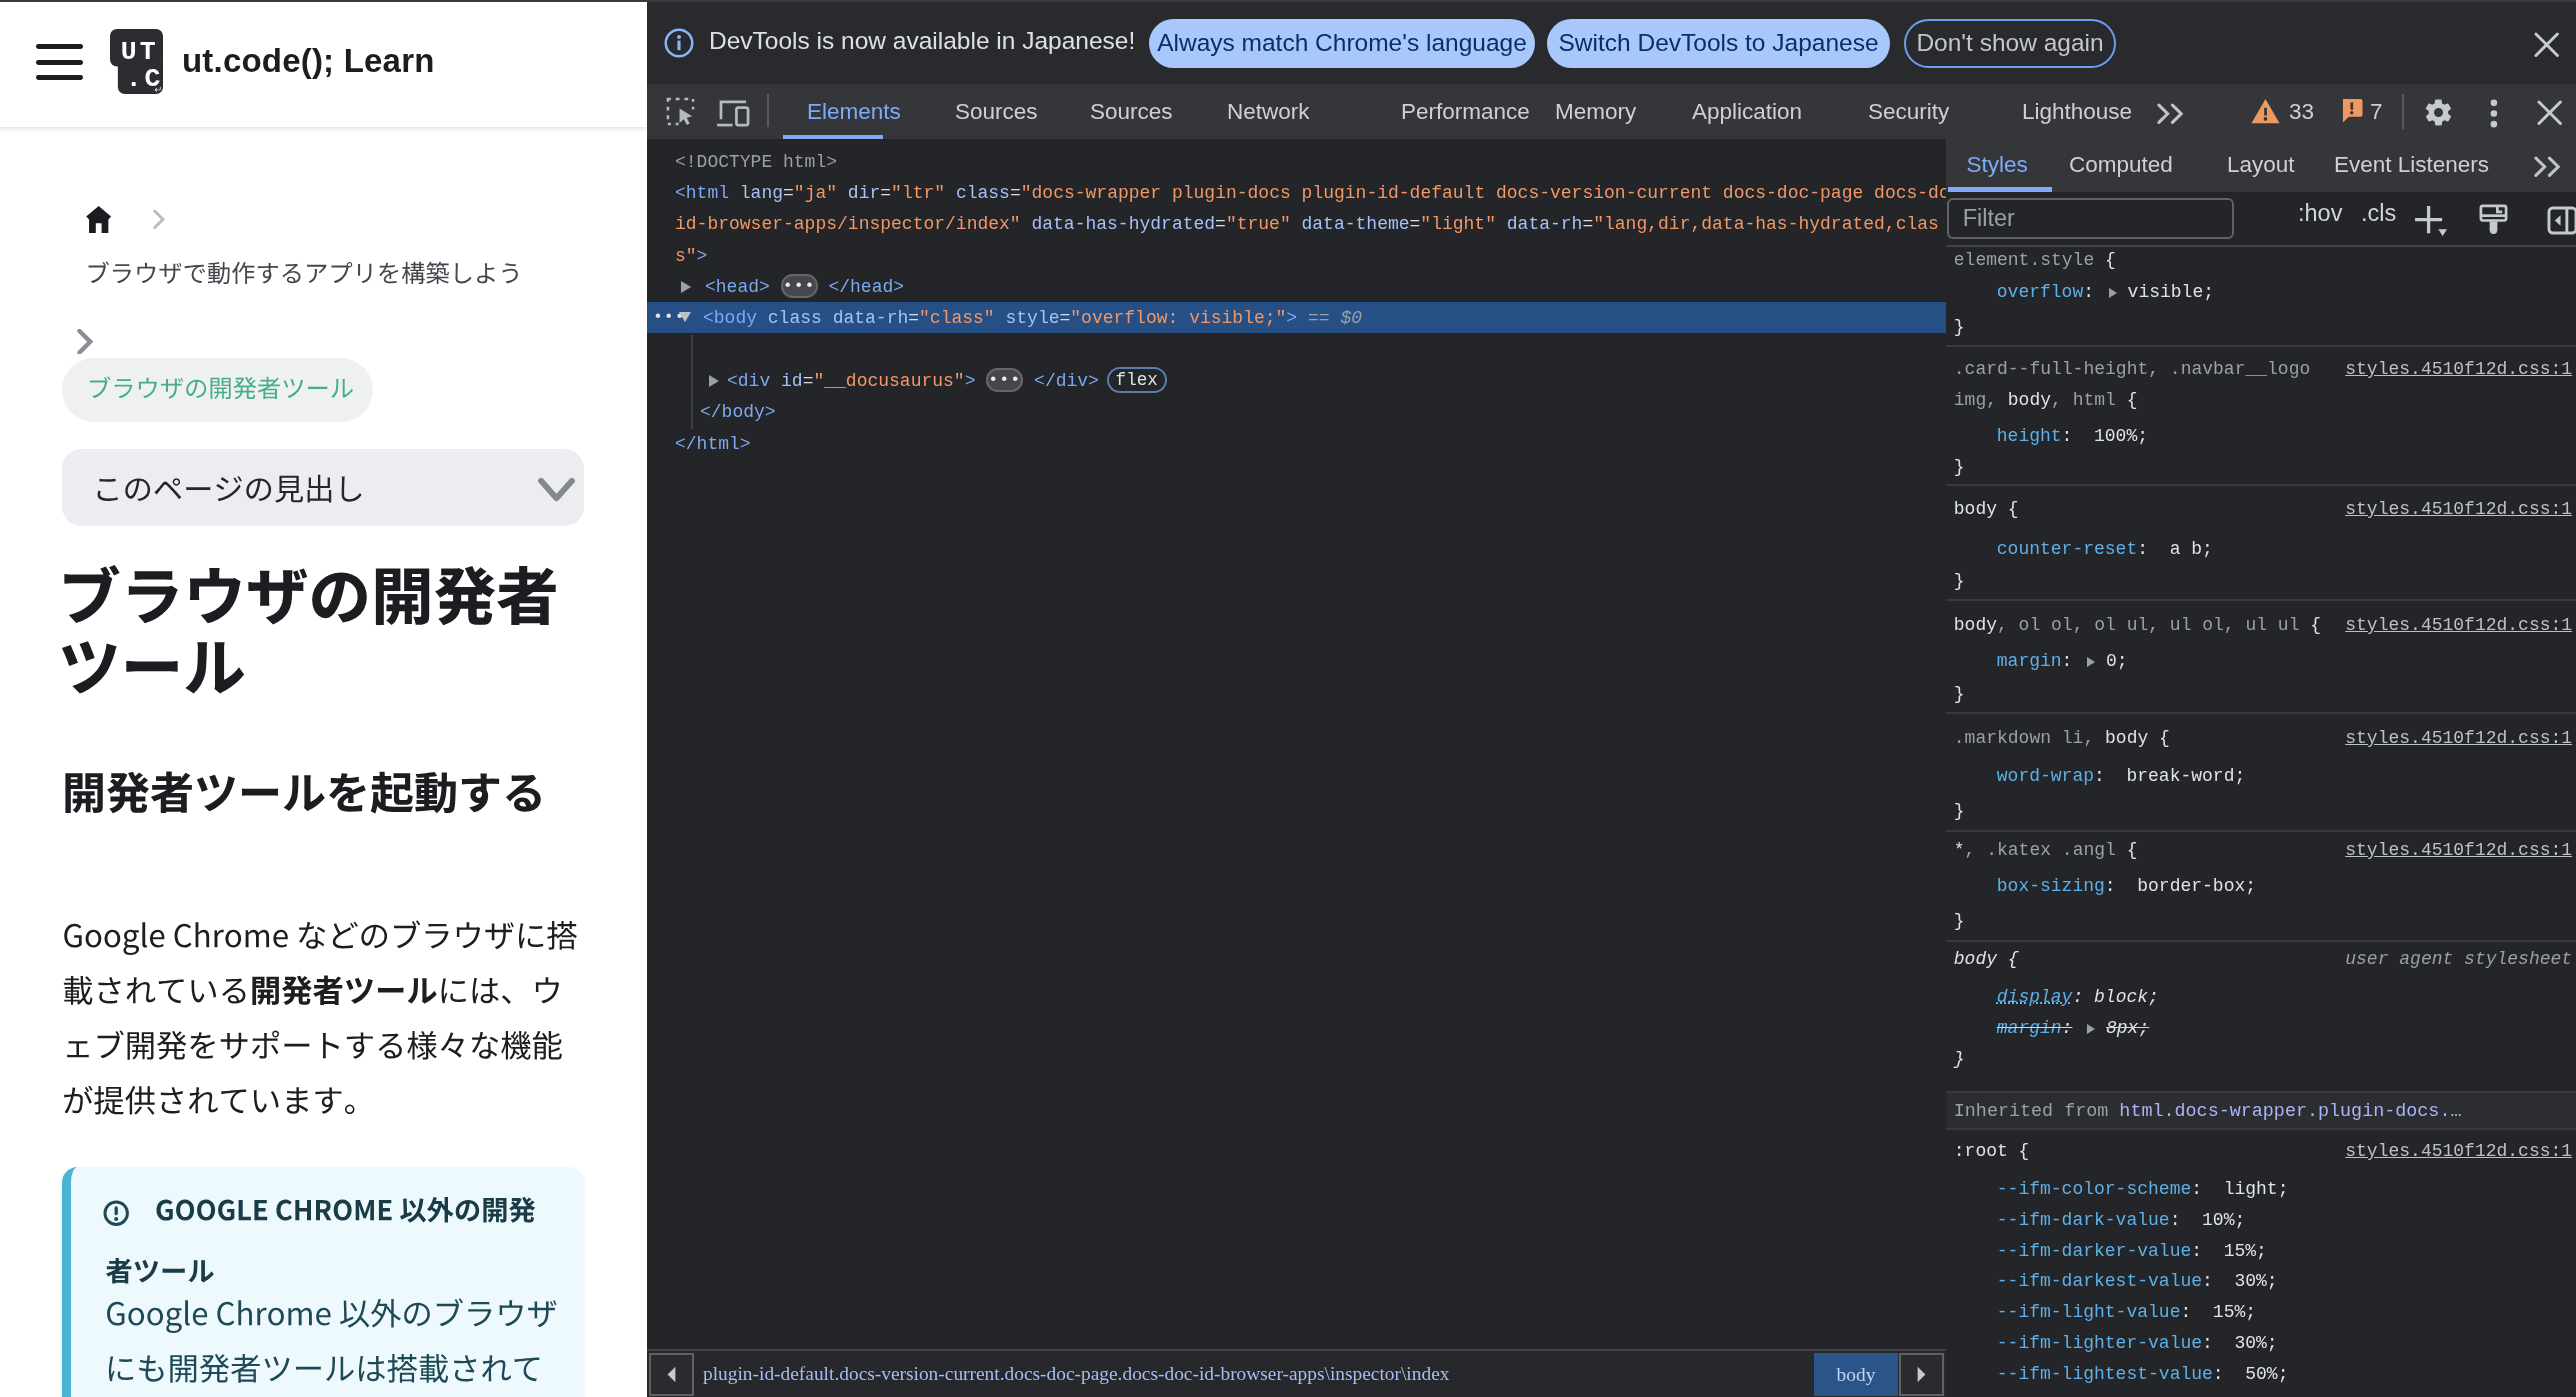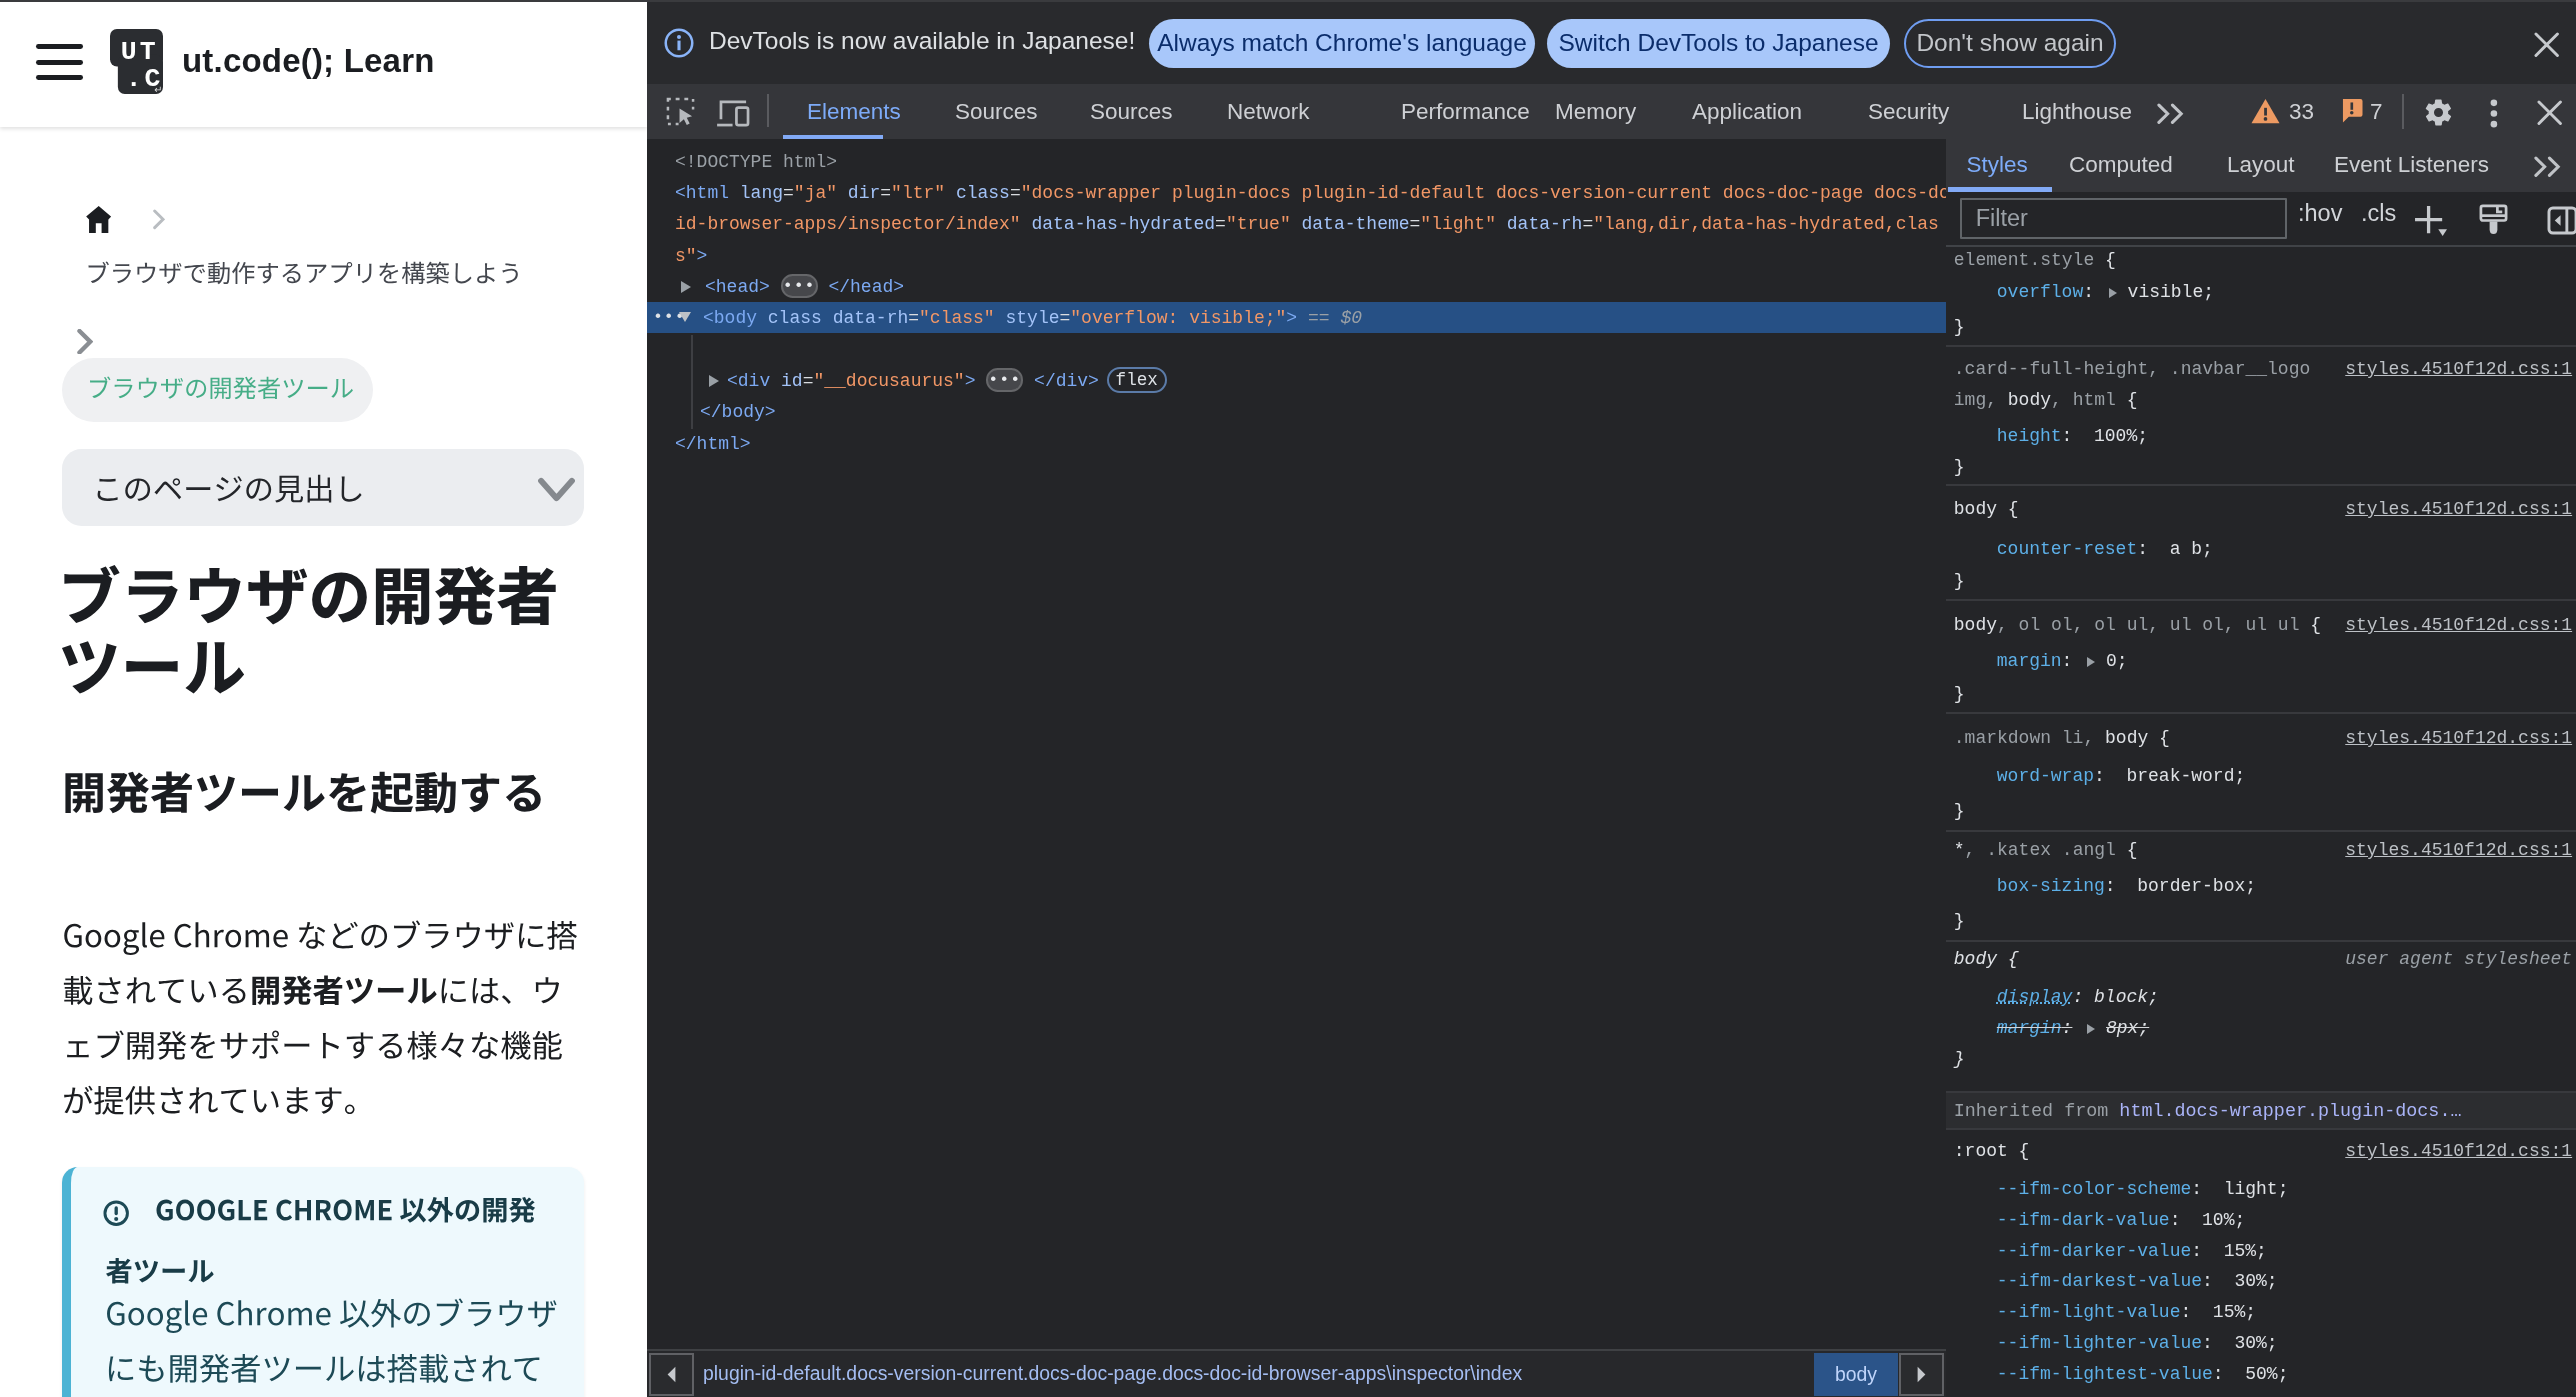--- a/index.html
+++ b/index.html
@@ -29,32 +29,32 @@
 .row{position:absolute;left:0;width:1299px;height:31px;line-height:31px}
 .tg{color:#7ca9f2}.at{color:#a3c3f8}.av{color:#f29766}.pu{color:#d9dce0}.gy{color:#9aa0a6}
 .arrow{position:absolute;top:8.8px;width:0;height:0;border-style:solid}
 .ar-r{border-width:6.9px 0 6.9px 10.8px;border-color:transparent transparent transparent #9aa0a6}
 .ar-d{border-width:10.8px 6.9px 0 6.9px;border-color:#bdc1c6 transparent transparent transparent}
 .edots{display:inline-block;vertical-align:2px;width:37px;height:23.5px;border-radius:11.7px;background:#46474b;border:2px solid #656669;text-align:center;line-height:19.6px;color:#e8eaed;font-size:16.6px;letter-spacing:1px}
 #selrow{background:transparent}
 .flexbadge{display:inline-block;vertical-align:1px;height:26.4px;border-radius:13.7px;border:2px solid #5b7ba8;color:#dde1e6;font-size:17.6px;line-height:22.5px;padding:0 6.9px;margin-left:7.8px}
 #guide{position:absolute;left:44px;top:196px;width:2px;height:94px;background:#3e3f43}
 
-#crumbs{position:absolute;left:0;top:1347px;width:1299px;height:49px;background:#27282b;border-top:2px solid #3f4144;font-family:Liberation Sans, sans-serif;font-size:19.4px}
+#crumbs{position:absolute;left:0;top:1347px;width:1299px;height:49px;background:#27282b;border-top:2px solid #3f4144;font-family:Liberation Serif, serif;font-size:19.4px}
 .cbtn{position:absolute;top:2px;width:45px;height:43px;border:2px solid #606165;background:#2a2b2e}
 #crumbtxt{position:absolute;left:56px;top:0;width:1106px;height:45px;line-height:45px;color:#a4bdf2;overflow:hidden;white-space:nowrap}
 #bodycrumb{position:absolute;left:1167px;top:2px;width:84px;height:43px;background:#2b5489;color:#c0d5fb;text-align:center;line-height:43px}
 
 #sb{position:absolute;left:1299px;top:137px;width:630px;height:1259px;background:#242528}
 #sbdiv{position:absolute;left:1299px;top:137px;width:2px;height:1259px;background:#4a4b4f}
 #sbtabs{position:absolute;left:0;top:0;width:630px;height:53px;background:#35363a}
 #sbtabs .tab{top:12.7px}
 #stund{position:absolute;left:2px;top:48px;width:104px;height:4.9px;background:#82aaf6}
 #filterrow{position:absolute;left:0;top:53px;width:630px;height:55px;border-bottom:2px solid #404347}
-#filterbox{position:absolute;left:14px;top:5.9px;width:327px;height:41px;border:2px solid #606468;border-radius:1px;color:#9aa0a6;font-size:23.5px;line-height:37px;padding-left:13.7px}
+#filterbox{position:absolute;left:1px;top:5.9px;width:287px;height:41px;border:2px solid #606468;border-radius:6px;color:#9aa0a6;font-size:23.5px;line-height:37px;padding-left:13.7px}
 .sbicon{position:absolute;top:7.8px;color:#c6c9cd;font-size:23.5px}
 
 .rule{position:absolute;left:0;width:630px;font-family:"Liberation Mono",monospace;font-size:18px;line-height:31px;white-space:pre}
 .rule .ln{padding-left:7.8px}
 .rule .pp{padding-left:43px}
 .sel-g{color:#9aa0a6}.sel-w{color:#dfe2e6}
 .prp{color:#5db0e8}.val{color:#dfe2e6}
 .lnk{position:absolute;right:3.9px;top:0;color:#bdc1c6;text-decoration:underline}
 .sep{position:absolute;left:0;width:630px;height:2px;background:#38393d}
 .tri{display:inline-block;width:0;height:0;border:5.9px solid transparent;border-left:8.8px solid #9aa0a6;vertical-align:-1px;margin:0 5.9px 0 3.9px}

